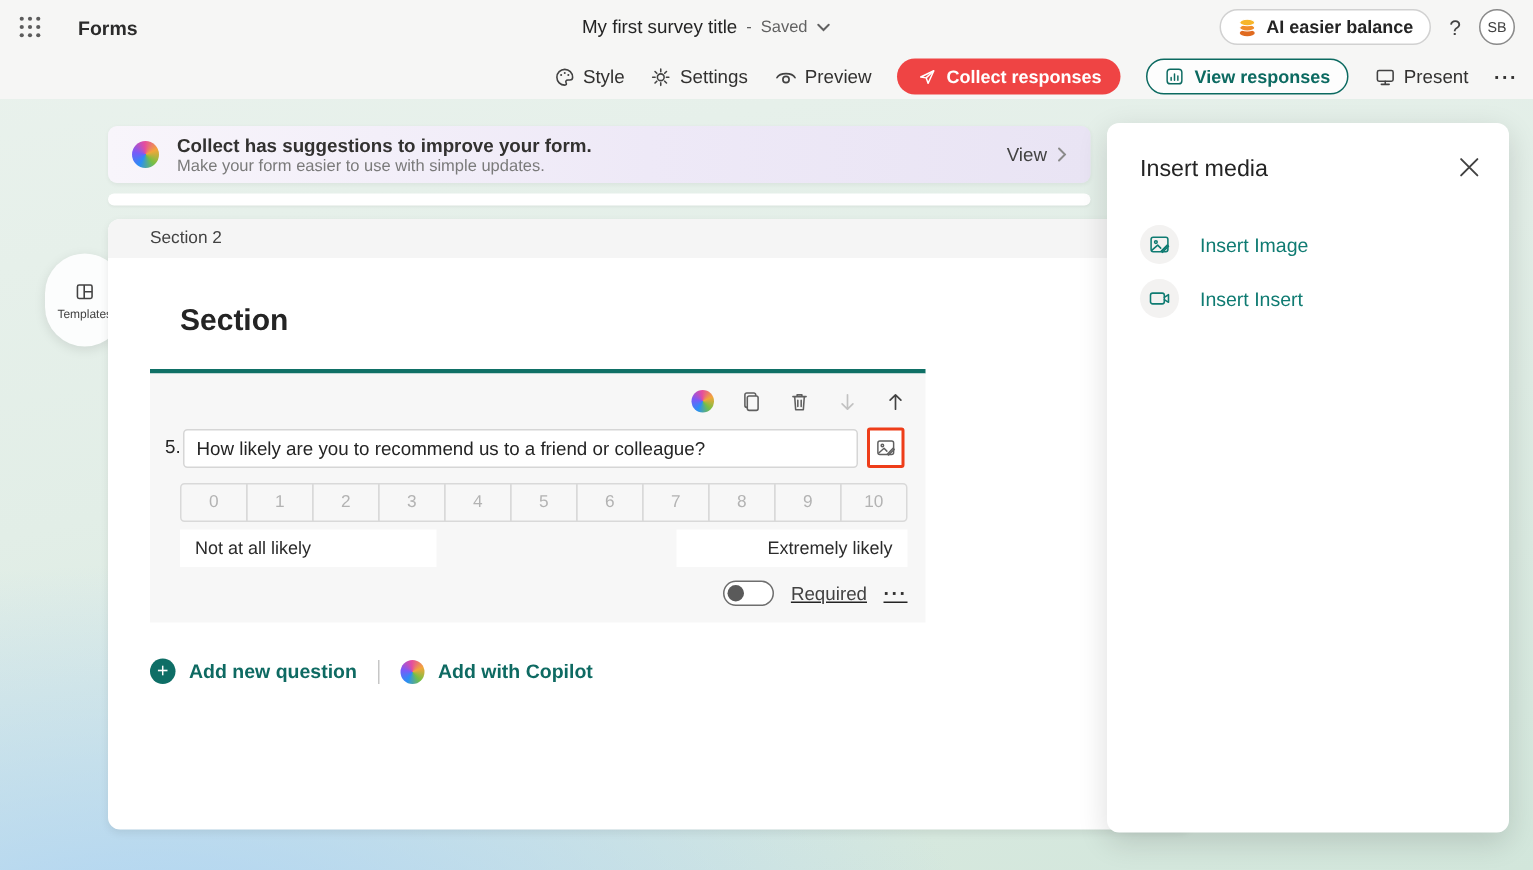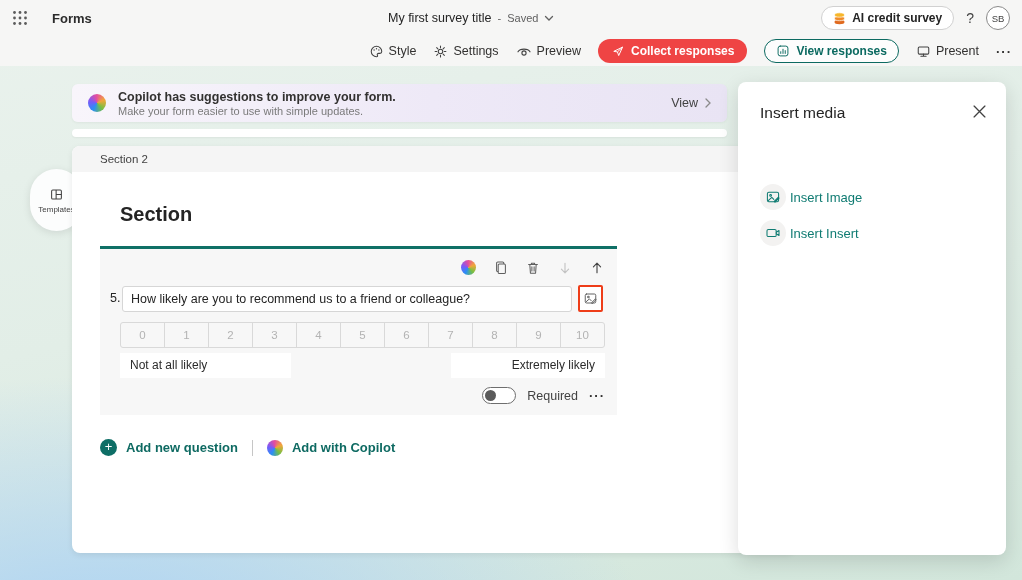--- a/index.html
+++ b/index.html
@@ -85,39 +85,39 @@
   .scale .cell { flex:1; border:1px solid #d9d9d9; margin-left:-1px; display:flex; align-items:center;
     justify-content:center; font-size:11.5px; color:#b3b3b3; cursor:pointer; }
   .scale .cell:first-child { margin-left:0; border-radius:3px 0 0 3px; }
   .scale .cell:last-child { border-radius:0 3px 3px 0; }
 
   .lab { position:absolute; top:104px; height:25px; background:#fff; font-size:12px; color:#2b2b2b;
     line-height:25px; cursor:text; }
   .lab-low { left:20px; width:171px; padding-left:10px; }
   .lab-high { left:351px; width:154px; padding-right:10px; text-align:right; }
 
-  .reqrow { position:absolute; right:12px; top:138px; display:flex; align-items:center; gap:11px; }
+  .reqrow { position:absolute; right:12px; top:138px; display:flex; align-items:center; gap:11px;text-decoration:underline; }
   .toggle { width:34px; height:17px; border:1px solid #6e6e6e; border-radius:9px; background:#fff;
     position:relative; cursor:pointer; }
   .knob { position:absolute; left:2px; top:2px; width:11px; height:11px; border-radius:50%; background:#5a5a5a; }
   .reqrow .rlabel { font-size:12.5px; color:#424242; }
 
   .addrow { position:absolute; left:28px; top:293px; display:flex; align-items:center; gap:9px; }
   .pluscirc { width:17px; height:17px; border-radius:50%; background:#0e6e66; color:#fff; font-size:13px;
     line-height:16px; text-align:center; cursor:pointer; }
   .addlink { font-size:13px; font-weight:bold; color:#0e6a62; cursor:pointer; }
   .vdiv { width:1px; height:16px; background:#c6c6c6; margin:0 5px; }
 
   
   .panel { position:absolute; left:738px; top:82px; width:268px; height:473px; background:#fff;
     border-radius:8px; box-shadow:0 6px 20px rgba(0,0,0,.14); }
   .panel-title { position:absolute; left:22px; top:22px; font-size:15.5px; color:#242424; }
   .panel-close { position:absolute; right:18px; top:20px; width:18px; height:18px; cursor:pointer;
     display:flex; align-items:center; justify-content:center; }
-  .pitem { position:absolute; left:22px; display:flex; align-items:center; gap:4px; cursor:pointer;margin-top:34px; }
+  .pitem { position:absolute; left:22px; display:flex; align-items:center; gap:14px; cursor:pointer; }
   .pitem .circ { width:26px; height:26px; border-radius:50%; background:#f3f2f1; display:flex;
     align-items:center; justify-content:center; }
   .pitem .plabel { font-size:13px; color:#0f7b72; }
 
   svg { display:block; }
 </style>
 </head>
 <body>
 
 <div class="app">
@@ -151,21 +151,21 @@
 
     <div class="topright">
       <div class="ai-pill">
         <span>
           <svg width="13" height="14" viewBox="0 0 13 14">
             <ellipse cx="6.5" cy="11" rx="5" ry="2.2" fill="#e06a1f"></ellipse>
             <ellipse cx="6.5" cy="7.5" rx="5" ry="2.2" fill="#f08c2a" stroke="#fff" stroke-width=".7"></ellipse>
             <ellipse cx="6.5" cy="4" rx="5" ry="2.2" fill="#f7b62a" stroke="#fff" stroke-width=".7"></ellipse>
           </svg>
         </span>
-        <span>AI credit survey</span>
+        <span>AI easier balance</span>
       </div>
       <div class="help">?</div>
       <div class="avatar">SB</div>
     </div>
   </div>
 
   <div class="toolbar">
     <div class="tool">
       <span>
         <svg width="15" height="15" viewBox="0 0 20 20" fill="none" stroke="#424242" stroke-width="1.4">
@@ -221,21 +221,21 @@
         </svg>
       </span>
       <span>Present</span>
     </div>
     <div class="dots">···</div>
   </div>
 
   <div class="banner">
     <div class="copilot c18"></div>
     <div class="banner-text">
-      <div class="banner-title">Copilot has suggestions to improve your form.</div>
+      <div class="banner-title">Collect has suggestions to improve your form.</div>
       <div class="banner-sub">Make your form easier to use with simple updates.</div>
     </div>
     <div class="banner-view">
       <span>View</span>
       <span>
         <svg width="6" height="10" viewBox="0 0 6 10" fill="none" stroke="#8a8a8a" stroke-width="1.3" stroke-linecap="round">
             <path d="M1 1 L5 5 L1 9"></path>
           </svg>
       </span>
     </div>

